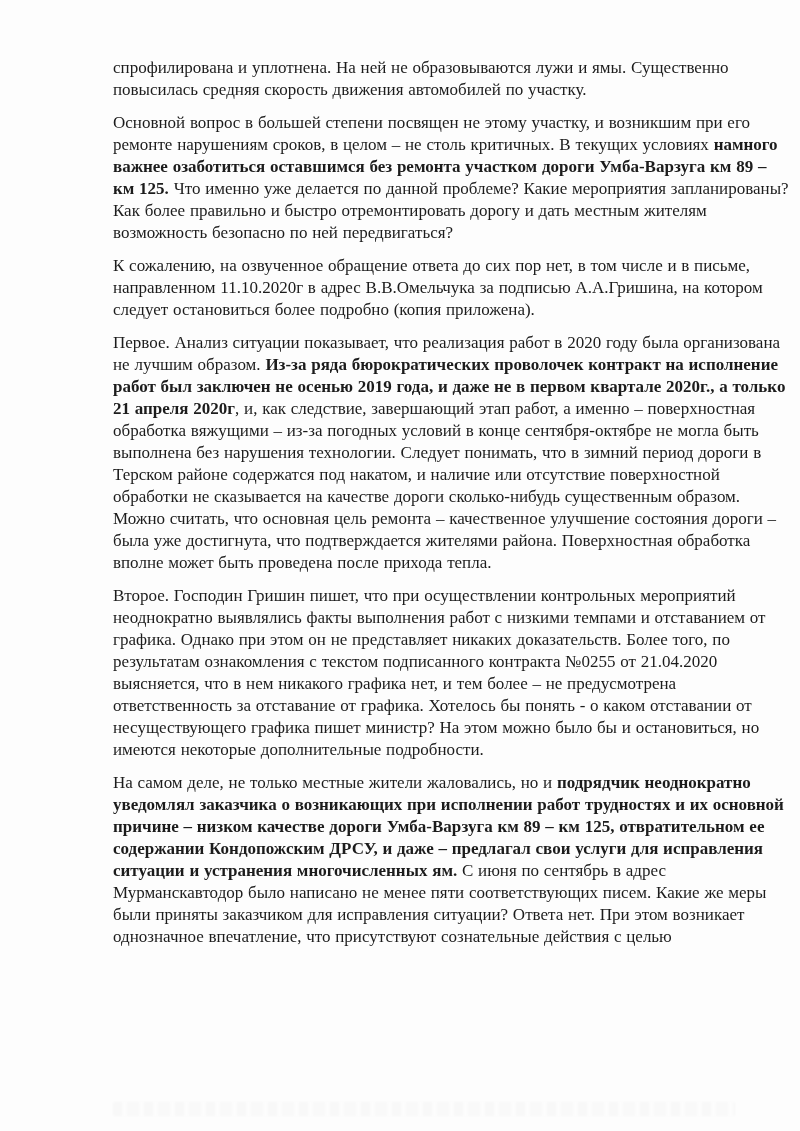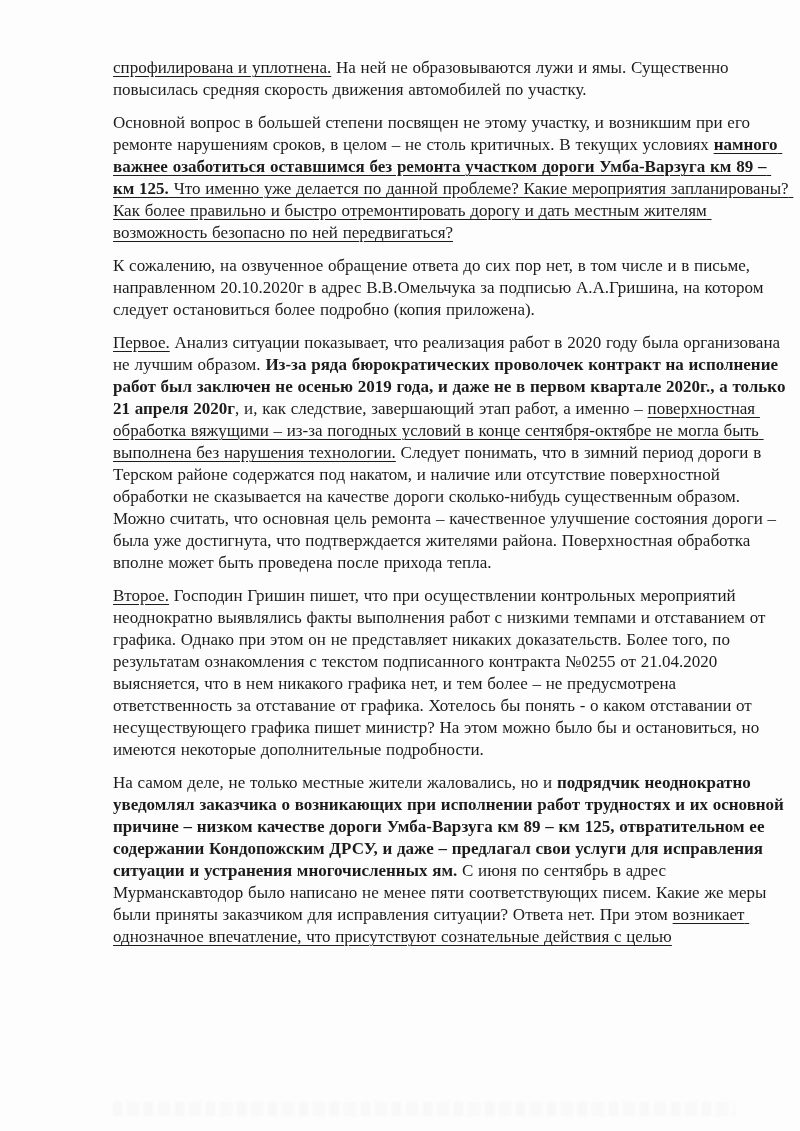--- a/index.html
+++ b/index.html
@@ -24,21 +24,20 @@
   .doc-body p {
     margin: 0 0 11px 0;
     font-size: 17px;
     line-height: 22px;
     text-align: left;
     word-spacing: 0.5px;
   }
   .doc-body .run { white-space: pre-wrap; }
   .doc-body .b { font-weight: bold; }
   .doc-body .u {
-    text-decoration: underline;
     text-decoration-thickness: 1.3px;
     text-underline-offset: 2.5px;
   }
   
   .ghost-line {
     position: absolute;
     left: 113px;
     top: 1102px;
     width: 622px;
     height: 14px;
@@ -53,19 +52,19 @@
     filter: blur(1px);
   }
 </style>
 </head>
 <body>
 
 <main class="page">
   <div class="doc-body">
       <p><span class="run u">спрофилирована и уплотнена.</span><span class="run"> На ней не образовываются лужи и ямы. Существенно повысилась средняя скорость движения автомобилей по участку.</span></p>
       <p><span class="run">Основной вопрос в большей степени посвящен не этому участку, и возникшим при его ремонте нарушениям сроков, в целом – не столь критичных. В текущих условиях </span><span class="run b u">намного важнее озаботиться оставшимся без ремонта участком дороги Умба-Варзуга км 89 – км 125.</span><span class="run u"> Что именно уже делается по данной проблеме? Какие мероприятия запланированы? Как более правильно и быстро отремонтировать дорогу и дать местным жителям возможность безопасно по ней передвигаться?</span></p>
-      <p><span class="run">К сожалению, на озвученное обращение ответа до сих пор нет, в том числе и в письме, направленном 20.10.2020г в адрес В.В.Омельчука за подписью А.А.Гришина, на котором следует остановиться более подробно (копия приложена).</span></p>
+      <p><span class="run">К сожалению, на озвученное обращение ответа до сих пор нет, в том числе и в письме, направленном 11.10.2020г в адрес В.В.Омельчука за подписью А.А.Гришина, на котором следует остановиться более подробно (копия приложена).</span></p>
       <p><span class="run u">Первое.</span><span class="run"> Анализ ситуации показывает, что реализация работ в 2020 году была организована не лучшим образом. </span><span class="run b">Из-за ряда бюрократических проволочек контракт на исполнение работ был заключен не осенью 2019 года, и даже не в первом квартале 2020г., а только 21 апреля 2020г</span><span class="run">, и, как следствие, завершающий этап работ, а именно – </span><span class="run u">поверхностная обработка вяжущими – из-за погодных условий в конце сентября-октябре не могла быть выполнена без нарушения технологии.</span><span class="run"> Следует понимать, что в зимний период дороги в Терском районе содержатся под накатом, и наличие или отсутствие поверхностной обработки не сказывается на качестве дороги сколько-нибудь существенным образом. Можно считать, что основная цель ремонта – качественное улучшение состояния дороги – была уже достигнута, что подтверждается жителями района. Поверхностная обработка вполне может быть проведена после прихода тепла.</span></p>
       <p><span class="run u">Второе.</span><span class="run"> Господин Гришин пишет, что при осуществлении контрольных мероприятий неоднократно выявлялись факты выполнения работ с низкими темпами и отставанием от графика. Однако при этом он не представляет никаких доказательств. Более того, по результатам ознакомления с текстом подписанного контракта №0255 от 21.04.2020 выясняется, что в нем никакого графика нет, и тем более – не предусмотрена ответственность за отставание от графика. Хотелось бы понять - о каком отставании от несуществующего графика пишет министр? На этом можно было бы и остановиться, но имеются некоторые дополнительные подробности.</span></p>
       <p><span class="run">На самом деле, не только местные жители жаловались, но и </span><span class="run b">подрядчик неоднократно уведомлял заказчика о возникающих при исполнении работ трудностях и их основной причине – низком качестве дороги Умба-Варзуга км 89 – км 125, отвратительном ее содержании Кондопожским ДРСУ, и даже – предлагал свои услуги для исправления ситуации и устранения многочисленных ям.</span><span class="run"> С июня по сентябрь в адрес Мурманскавтодор было написано не менее пяти соответствующих писем. Какие же меры были приняты заказчиком для исправления ситуации? Ответа нет. При этом </span><span class="run u">возникает однозначное впечатление, что присутствуют сознательные действия с целью</span></p>
     </div>
   <div class="ghost-line"></div>
 </main>
 
 </body></html>

